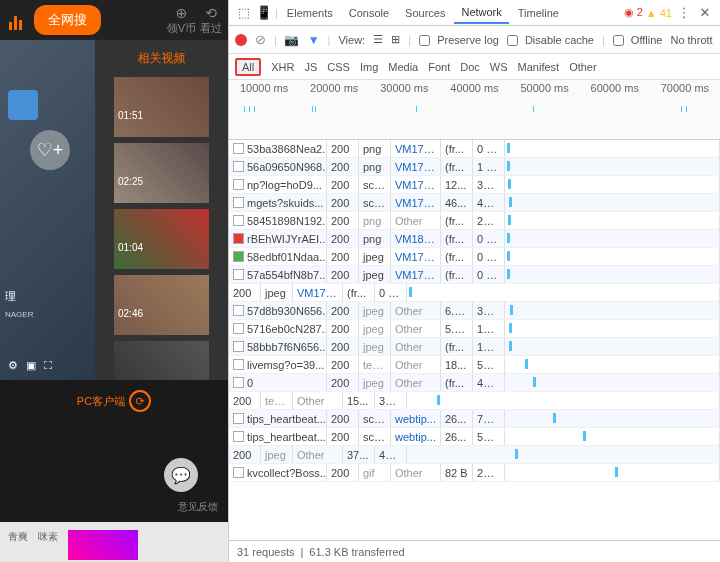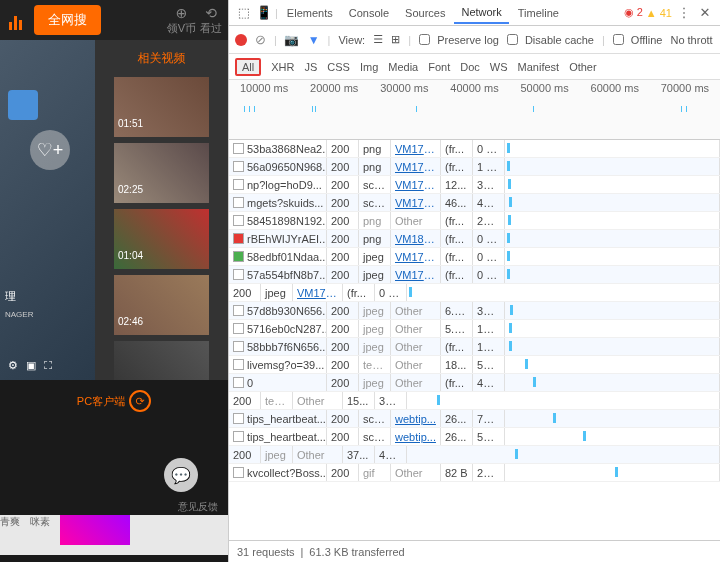--- a/index.html
+++ b/index.html
@@ -2,80 +2,80 @@
 <html><head>
 <meta charset="utf-8">
 <style>
 *{margin:0;padding:0;box-sizing:border-box;font-family:Arial,sans-serif;font-size:11px}
 body{width:720px;height:562px;display:flex;overflow:hidden;background:#fff}
 .left{width:228px;background:#1a1a1a;color:#999;display:flex;flex-direction:column;position:relative}
 .left-top{height:40px;display:flex;align-items:center;background:#222}
 .bars{width:30px;height:40px;display:flex;align-items:end;justify-content:center;gap:2px;padding-bottom:10px}
 .bars span{width:3px;background:#ff6a00;display:block}
 .bars span:nth-child(1){height:8px}.bars span:nth-child(2){height:14px}.bars span:nth-child(3){height:10px}
-.search-btn{background:#ff6a00;color:#fff;padding:6px 14px;border-radius:4px;font-size:13px;margin-left:4px}
+.search-btn{background:#ff6a00;color:#fff;padding:6px 14px;border-radius:12px;font-size:13px;margin-left:4px}
 .top-icons{margin-left:auto;display:flex;gap:4px;color:#888;font-size:10px;padding-right:6px}
 .top-icons>div{text-align:center}
 .top-icons .ic{font-size:14px;display:block}
 .video-area{position:relative;height:340px;background:#333;display:flex}
 .player{width:95px;position:relative;background:linear-gradient(135deg,#4a5a6a,#2a3a4a)}
 .player::before{content:"";position:absolute;top:50px;left:8px;width:30px;height:30px;background:#4a90d9;border-radius:4px}
 .heart{position:absolute;top:90px;left:30px;width:40px;height:40px;border-radius:50%;background:rgba(200,200,200,.5);display:flex;align-items:center;justify-content:center;color:#fff;font-size:18px}
 .mgr{position:absolute;bottom:60px;left:5px;color:#fff;font-size:14px}
 .mgr small{font-size:8px;color:#ccc}
 .ctrl{position:absolute;bottom:8px;left:8px;display:flex;gap:8px;color:#fff;font-size:14px}
 .sidebar{flex:1;padding:6px;overflow:hidden}
 .rel-title{color:#ff6a00;text-align:center;padding:4px;font-size:12px}
 .thumb{width:95px;height:60px;margin:6px auto;background:#555;position:relative;background-size:cover}
-.thumb .dur{position:absolute;bottom:8px;left:4px;color:#fff;font-size:10px}
+.thumb .dur{position:absolute;bottom:16px;left:4px;color:#fff;font-size:10px}
 .t1{background:linear-gradient(45deg,#8b6b5a,#6b4a3a)}
 .t2{background:linear-gradient(45deg,#9a8a7a,#5a4a4a)}
 .t3{background:linear-gradient(45deg,#3a6a3a,#c03030)}
 .t4{background:linear-gradient(45deg,#7a5a4a,#9a7a5a)}
 .t5{background:linear-gradient(45deg,#333,#555)}
 .promo{padding:10px 5px;color:#ff6a00;font-size:11px;display:flex;align-items:center;justify-content:center}
 .promo .circ{width:22px;height:22px;border:2px solid #ff6a00;border-radius:50%;margin-left:4px;display:flex;align-items:center;justify-content:center}
 .chat{position:absolute;right:30px;bottom:70px;width:34px;height:34px;border-radius:50%;background:#ccc;display:flex;align-items:center;justify-content:center;font-size:16px}
 .fb{position:absolute;right:10px;bottom:48px;color:#888;font-size:10px}
-.foot{position:absolute;bottom:7px;left:0;right:0;height:40px;background:#e8e8e8;display:flex;gap:10px;padding:0;color:#666}
+.foot{position:absolute;bottom:0;left:0;right:0;height:40px;background:#e8e8e8;display:flex;gap:10px;padding:8px;color:#666}
 .foot span{font-size:10px}
 .ft{width:70px;height:30px;background:linear-gradient(45deg,#f0a,#a0f)}
 .right{flex:1;display:flex;flex-direction:column;border-left:1px solid #ccc;width:492px}
 .dt-tabs{height:26px;display:flex;align-items:center;border-bottom:1px solid #ccc;padding:0 6px;gap:2px}
 .dt-tabs .icn{width:18px;font-size:13px;color:#666;text-align:center}
 .dt-tabs .tab{padding:4px 7px;color:#555;cursor:pointer}
 .dt-tabs .tab.active{border-bottom:2px solid #4285f4;color:#333}
 .dt-tabs .warn{margin-left:auto;display:flex;align-items:center;gap:3px}
 .dt-tabs .red{color:#e53935}.dt-tabs .yel{color:#fbc02d}
 .toolbar{height:28px;display:flex;align-items:center;padding:0 6px;gap:8px;border-bottom:1px solid #ddd;color:#555}
 .toolbar .rec{width:12px;height:12px;border-radius:50%;background:#e53935}
 .toolbar .stop{font-size:13px;color:#888}
 .toolbar .cam{font-size:12px}
 .toolbar .funnel{color:#4285f4;font-size:12px}
-.toolbar label{display:flex;align-items:center;gap:7px;font-size:11px}
+.toolbar label{display:flex;align-items:flex-end;gap:7px;font-size:11px}
 .toolbar input[type=checkbox]{width:11px;height:11px}
 .filter-row{height:26px;display:flex;align-items:center;padding:0 6px;gap:10px;border-bottom:1px solid #ddd}
 .filter-inp{width:130px;height:18px;border:1px solid #ccc;padding:0 4px;font-size:10px;color:#999}
 .types{height:26px;display:flex;align-items:center;padding:0 6px;gap:10px;border-bottom:1px solid #ddd;color:#555}
 .types .ft-all{border:2px solid #e53935;padding:1px 5px;background:#eee;border-radius:2px}
 .timeline{height:60px;border-bottom:1px solid #ccc;position:relative;background:#fafafa}
 .tl-labels{display:flex;justify-content:space-around;padding:2px 0;color:#666;font-size:10px}
 .tl-marks{position:relative;height:40px}
 .tl-marks span{position:absolute;width:1px;height:6px;background:#4fc3f7;top:10px}
 .table-head{height:22px;display:flex;border-bottom:1px solid #ccc;background:#f5f5f5}
 .table-head>div,.row>div{border-right:1px solid #e0e0e0;padding:3px 4px;overflow:hidden;white-space:nowrap;text-overflow:ellipsis;color:#444}
 .c-name{width:98px}.c-sta{width:32px}.c-ty{width:32px}.c-init{width:50px}.c-size{width:32px}.c-ti{width:32px}.c-tl{flex:1;position:relative}
 .table-body{flex:1;overflow-y:auto}
 .row{height:18px;display:flex;border-bottom:1px solid #f0f0f0;font-size:10px}
 .row:nth-child(even){background:#f5f9ff}
 .row .c-name{display:flex;align-items:center;gap:3px}
 .row .fic{width:11px;height:11px;border:1px solid #aaa;background:#fff;flex-shrink:0}
 .row .fic.img{background:#4caf50}
 .row .fic.red{background:#e53935}
-.row .c-init.lnk{color:#1565c0;text-decoration:underline}
+.row .c-init.lnk{color:#1565c0;}
 .row .c-init.gray,.row .c-ty.gray{color:#999}
 .row .bar{position:absolute;height:10px;background:#4fc3f7;top:3px;width:3px}
 .status{height:22px;border-top:1px solid #ccc;padding:3px 8px;color:#666;display:flex;gap:6px;align-items:center}
 .sort-arrow{margin-left:auto;color:#888;padding-right:10px}
 </style>
 </head>
 <body>
 
 <div class="left">
  <div class="left-top">

